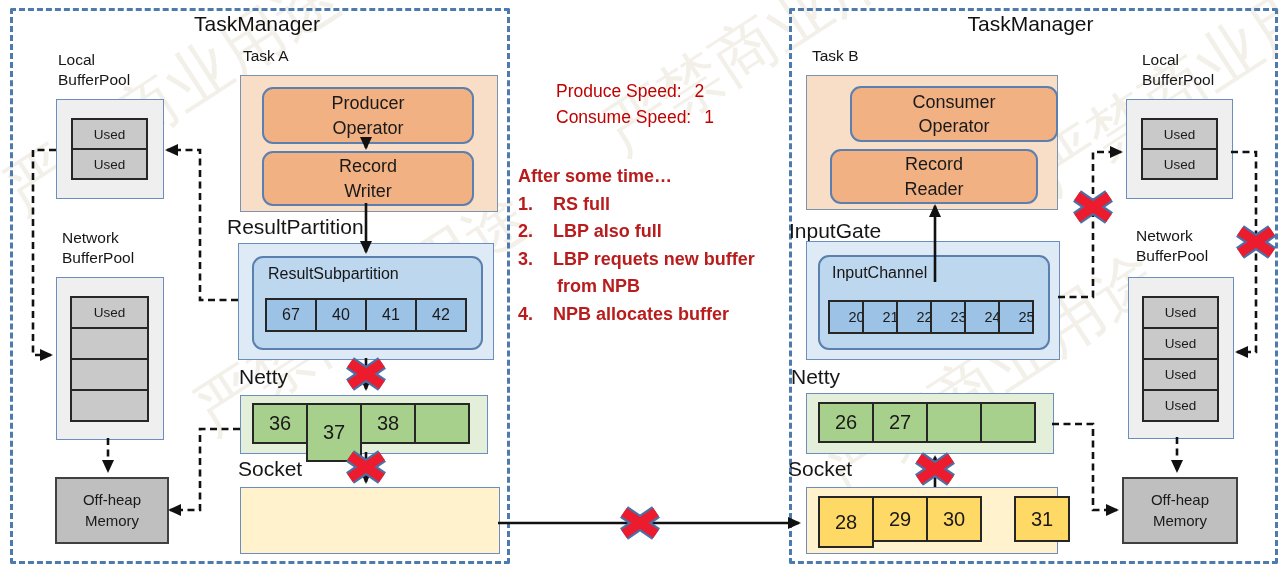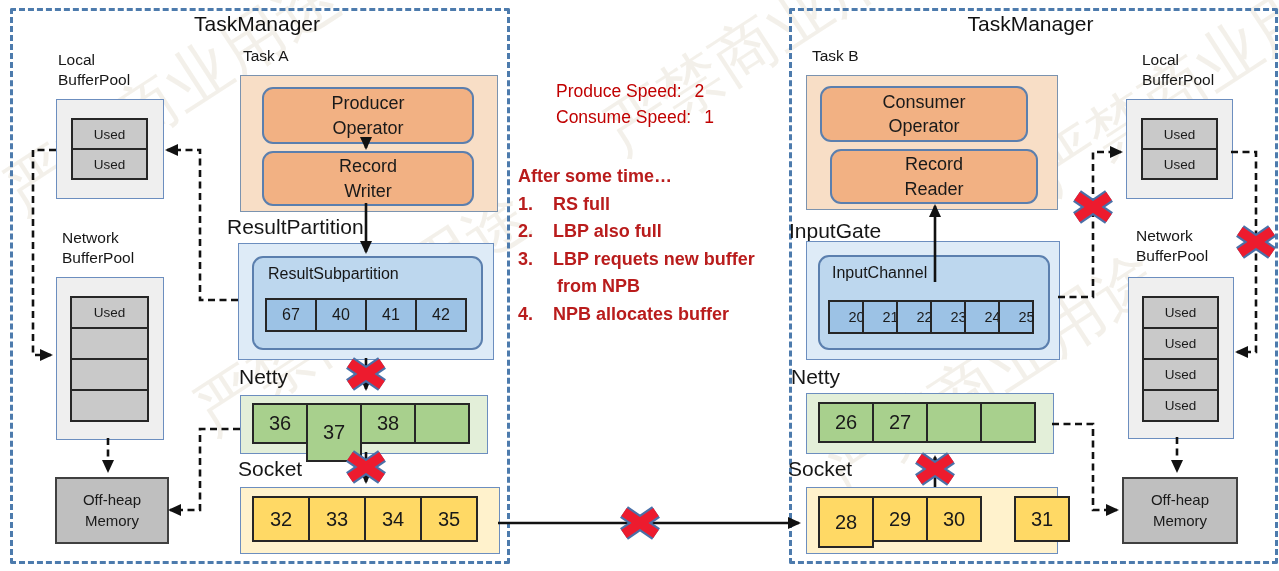--- a/index.html
+++ b/index.html
@@ -92,46 +92,40 @@
   <div class="panel" style="left:240px;top:395px;width:246px;height:57px;background:#e3efd9;"></div>
   <div class="cells-h" style="left:252px;top:403px;">
     <div class="cell cell-green" style="width:56px;height:41px;">36</div>
     <div class="cell cell-green" style="width:56px;height:59px;">37</div>
     <div class="cell cell-green" style="width:56px;height:41px;">38</div>
     <div class="cell cell-green" style="width:56px;height:41px;"></div>
   </div>
 
   <div class="lbl lbl-md" style="left:238px;top:456px;">Socket</div>
   <div class="panel" style="left:240px;top:487px;width:258px;height:65px;background:#fff2cc;"></div>
-  <div class="cells-h" style="left:252px;top:496px;">
-    <div class="cell cell-yellow" style="width:58px;height:46px;">32</div>
-    <div class="cell cell-yellow" style="width:58px;height:46px;">33</div>
-    <div class="cell cell-yellow" style="width:58px;height:46px;">34</div>
-    <div class="cell cell-yellow" style="width:58px;height:46px;">35</div>
-  </div>
 
   <div class="speeds">
     <div><span>Produce Speed:</span><span class="val">2</span></div>
     <div><span>Consume Speed:</span><span class="val">1</span></div>
   </div>
   <div class="notes">
     <div class="note-line">After some time…</div>
     <div class="note-line">1.    RS full</div>
     <div class="note-line">2.    LBP also full</div>
     <div class="note-line">3.    LBP requets new buffer</div>
     <div class="note-line note-wrap">from NPB</div>
     <div class="note-line">4.    NPB allocates buffer</div>
   </div>
 
   <div class="tm" style="left:789px;top:8px;width:483px;height:550px;"></div>
   <div class="tm-title" style="left:789px;top:12px;width:483px;">TaskManager</div>
 
   <div class="lbl" style="left:812px;top:46px;">Task B</div>
   <div class="panel" style="left:806px;top:75px;width:250px;height:133px;background:#f8dec6;border-color:#7b93af;"></div>
-  <div class="round op" style="left:820px;top:86px;width:204px;height:52px;">Consumer
+  <div class="round op" style="left:850px;top:86px;width:204px;height:52px;">Consumer
 Operator</div>
   <div class="round op" style="left:830px;top:149px;width:204px;height:51px;">Record
 Reader</div>
 
   <div class="lbl lbl-md" style="left:789px;top:218px;">InputGate</div>
   <div class="panel" style="left:806px;top:241px;width:252px;height:117px;background:#deebf7;"></div>
   <div class="round" style="left:818px;top:255px;width:228px;height:91px;background:#bdd7ee;"></div>
   <div class="lbl" style="left:832px;top:263px;font-size:16px;">InputChannel</div>
   <div class="cells-h" style="left:828px;top:300px;">
     <div class="cell cell-blue-sm" style="width:36px;height:34px;">20</div>

